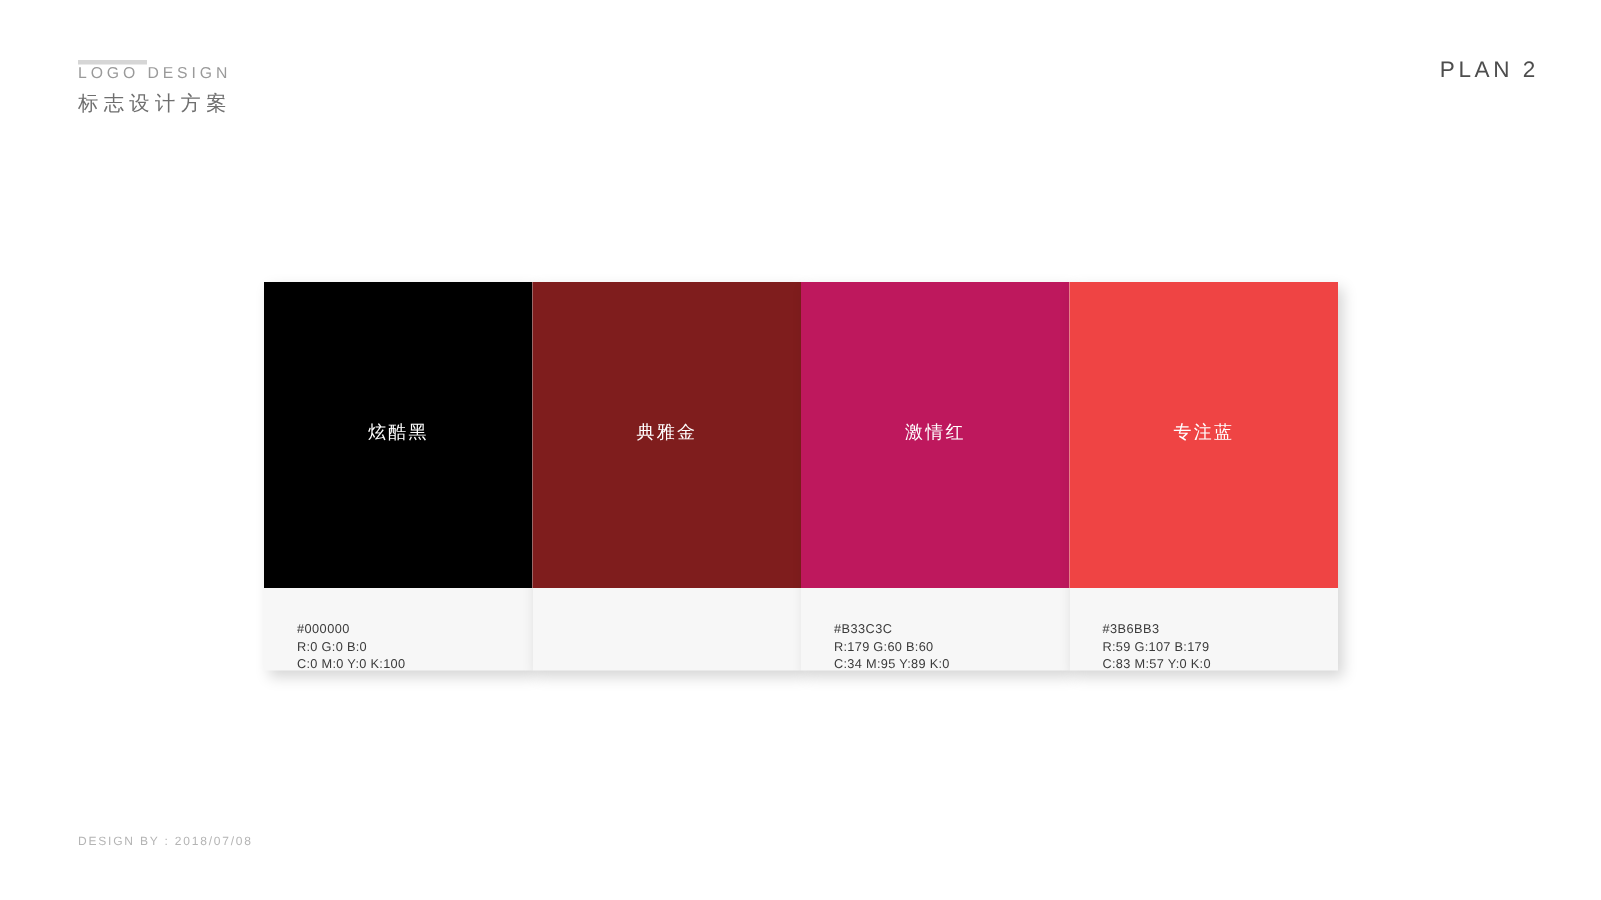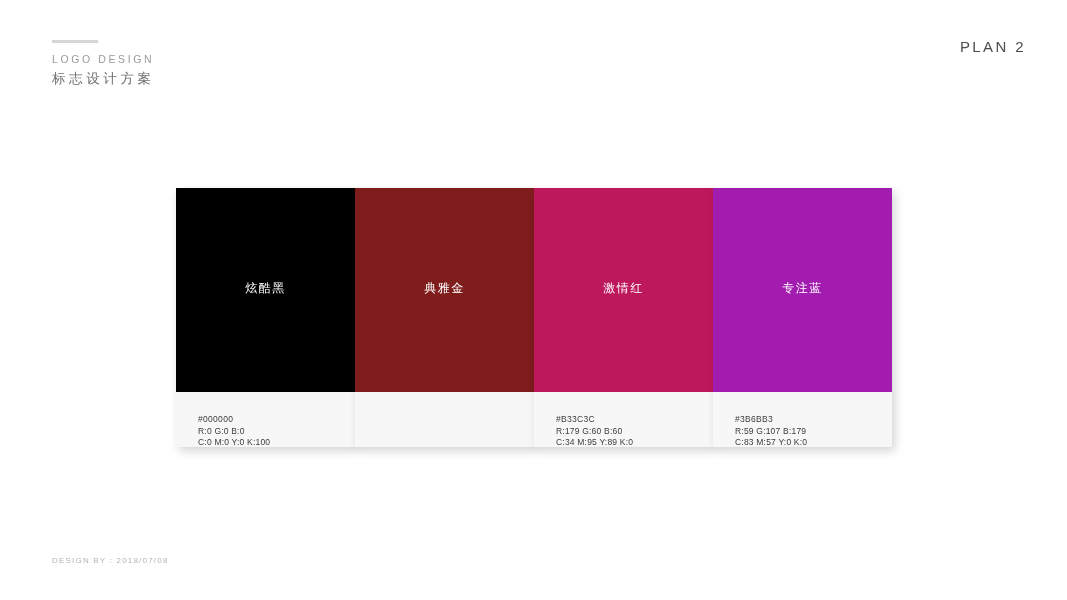--- a/index.html
+++ b/index.html
@@ -20,21 +20,21 @@
     position: absolute;
     left: 52px;
     top: 40px;
     width: 46px;
     height: 3px;
     background: #d6d6d6;
   }
   #brand-block {
     position: absolute;
     left: 52px;
-    top: 52px;
+    top: 42px;
   }
   #brand-en {
     font-size: 10.5px;
     letter-spacing: 2.6px;
     color: #9a9a9a;
     font-weight: 400;
     line-height: 15px;
     white-space: nowrap;
   }
   #brand-cn {
@@ -152,21 +152,21 @@
       <span class="swatch-name" style="color: rgb(255, 255, 255);">激情红</span>
     </div>
     <div class="swatch-info">
       <div class="line-hex">#B33C3C</div>
       <div>R:179  G:60  B:60</div>
       <div>C:34  M:95  Y:89  K:0</div>
     </div>
   </div>
 
   <div class="swatch-card">
-    <div class="swatch-color" style="background:#a21caf;color:#ffffff;">
+    <div class="swatch-color" style="background:#ef4444;color:#ffffff;">
       <span class="swatch-name" style="color: rgb(255, 255, 255);">专注蓝</span>
     </div>
     <div class="swatch-info">
       <div class="line-hex">#3B6BB3</div>
       <div>R:59  G:107  B:179</div>
       <div>C:83  M:57  Y:0  K:0</div>
     </div>
   </div>
 
 </div>

